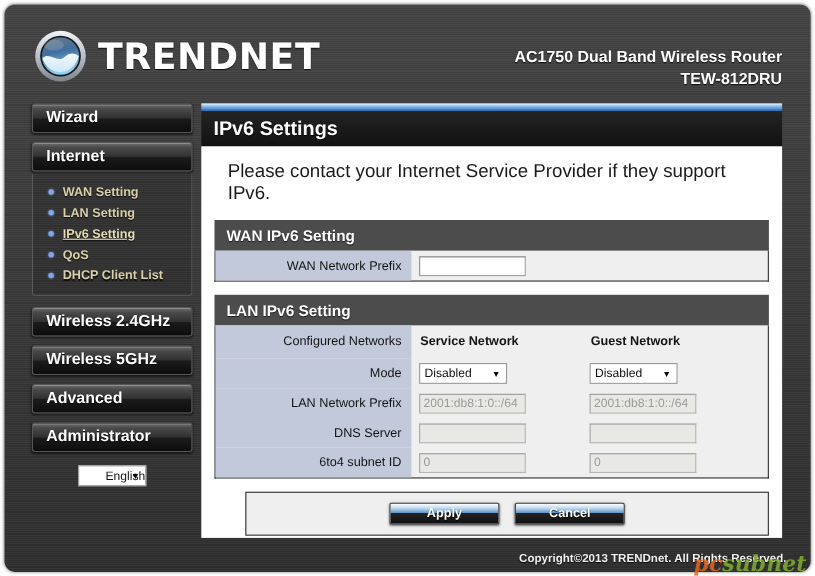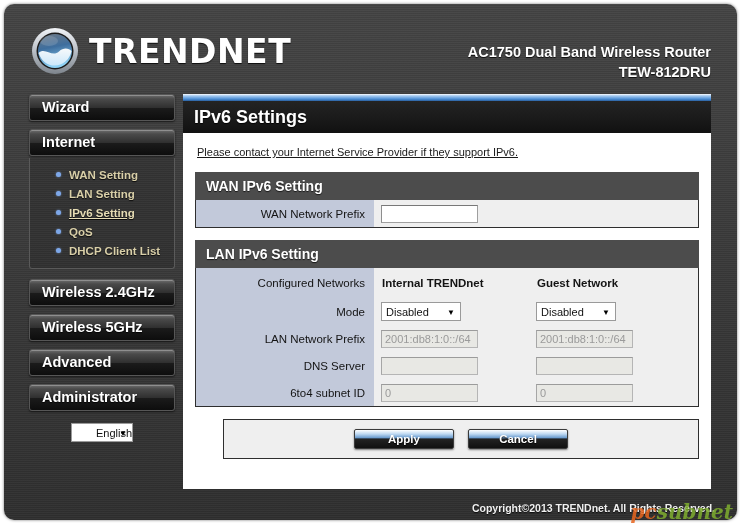--- a/index.html
+++ b/index.html
@@ -94,21 +94,21 @@
     overflow: hidden;
   }
   .nav-btn.group { margin-bottom: 2px; }
 
   .subnav {
     width: 146px;
     border: 1px solid #5a5a5a;
     border-top: none;
     border-radius: 0 0 3px 3px;
     background: rgba(0,0,0,.14);
-    padding: 7px 0 8px 12px;
+    padding: 7px 0 8px 0;
     margin-bottom: 10px;
   }
   .subnav-item {
     display: flex; align-items: center;
     height: 19px;
     padding-left: 14px;
     cursor: pointer;
   }
   .bullet {
     width: 5px; height: 5px;
@@ -176,25 +176,24 @@
     color: #ffffff;
     text-shadow: 0 1px 1px rgba(0,0,0,.9);
     font-family: "Liberation Sans", sans-serif;
   }
   .content {
     background: #ffffff;
     padding: 13px 12px 0 12px;
     min-height: 356px;
   }
   .intro {
-    font-size: 11px;
+    font-size: 17px;
     color: #1a1a1a;
-    margin: 0 0 14px 2px;
-    font-family: "Liberation Sans", sans-serif;
-    text-decoration: underline;
+    margin: 0 0 14px 12px;
+    font-family: "Liberation Sans", sans-serif;
   }
 
   .panel { margin-bottom: 12px; }
   .panel-head {
     background: #4c4c4c;
     color: #ffffff;
     font-size: 14px;
     font-weight: bold;
     padding: 6px 0 6px 11px;
     text-shadow: 0 1px 1px rgba(0,0,0,.7);
@@ -434,21 +433,21 @@
           <div class="panel-head">LAN IPv6 Setting</div>
           <div class="panel-body">
             <table class="form">
 
               <tbody>
                   <tr>
                 <td class="lbl">Configured Networks</td>
                 <td class="val">
                   <div class="cell2">
                     <div class="col">
-                          <div class="colhdr">Internal TRENDnet</div>
+                          <div class="colhdr">Service Network</div>
                         </div>
                     <div class="col">
                           <div class="colhdr">Guest Network</div>
                         </div>
                   </div>
                 </td>
               </tr>
 
               <tr>
                 <td class="lbl">Mode</td>

